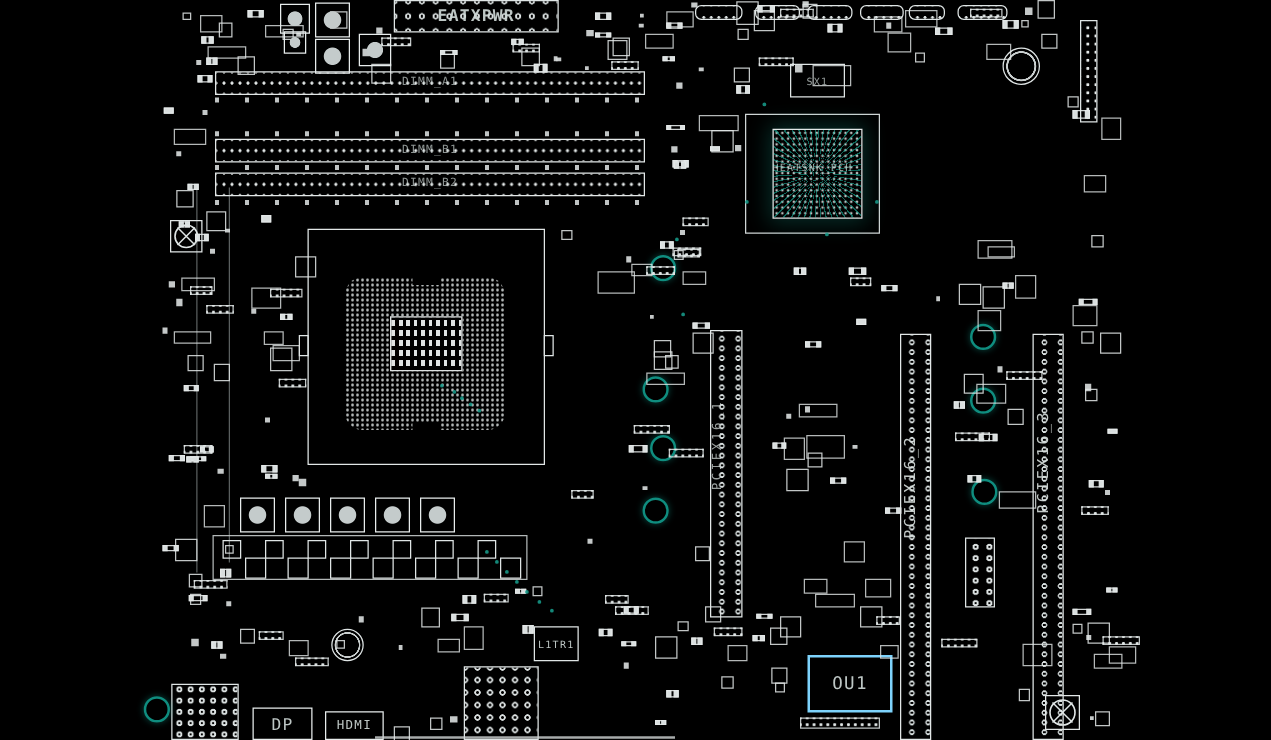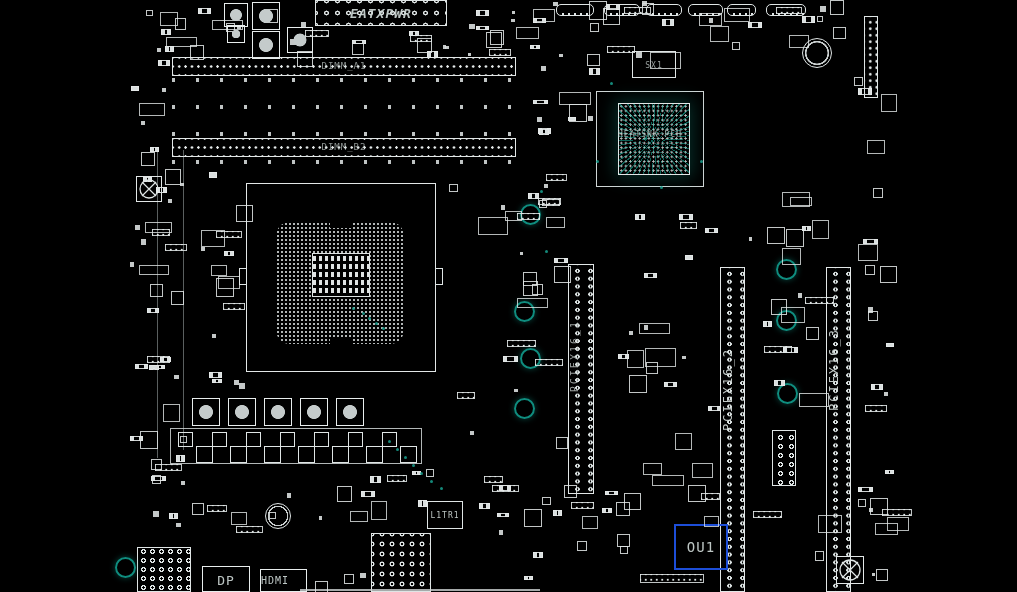--- a/index.html
+++ b/index.html
@@ -65,28 +65,31 @@
   .pill{position:absolute;height:10px;border:1px solid #dfe5e5;border-radius:5px;
         background-image:radial-gradient(circle,#dfe5e5 1px,transparent 1.4px);background-size:6px 10px;
         background-position:3px 4px;}
 </style>
 </head>
 <body>
 
 <div id="stage">
 
   <div class="abs box dots-ring" style="left:315px;top:0;width:132px;height:26px;background-size:11px 12px;background-position:5px 6px;">
-    <span class="lbl" style="position:absolute;left:0;right:0;top:5px;text-align:center;font-size:13px;font-weight:bold;font-style:italic;">EATXPWR</span>
+    <span class="lbl" style="position:absolute;left:0;right:0;top:5px;text-align:center;font-size:13px;font-weight:bold;">EATXPWR</span>
   </div>
 
   <div class="abs dimm" style="top:57px;">
       <span class="lbl">DIMM_A1</span>
     </div>
   <div class="abs tickrow" style="top:78px;"></div>
   <div class="abs tickrow" style="top:105px;"></div>
+  <div class="abs dimm" style="top:111px;">
+      <span class="lbl">DIMM_B1</span>
+    </div>
   <div class="abs tickrow" style="top:132px;"></div>
   <div class="abs dimm" style="top:138px;">
       <span class="lbl">DIMM_B2</span>
     </div>
   <div class="abs tickrow" style="top:160px;"></div>
 
   <div class="abs cpu-outer"></div>
   <div class="abs cpu-grid"></div>
   <div class="abs notch" style="left:330px;top:219px;width:22px;height:9px;"></div>
   <div class="abs notch" style="left:330px;top:338px;width:22px;height:9px;"></div>
@@ -101,30 +104,30 @@
   <div class="abs pcie" style="left:568px;top:264px;width:26px;height:230px;">
     <span class="vlab" style="top:55px;font-size:10px;opacity:.8;">PCIEX16_1</span>
   </div>
   <div class="abs pcie" style="left:720px;top:267px;width:25px;height:325px;">
     <span class="vlab" style="top:80px;font-size:12px;">PCIEX16_2</span>
   </div>
   <div class="abs pcie" style="left:826px;top:267px;width:25px;height:325px;">
     <span class="vlab" style="top:60px;font-size:12px;">PCIEX16_3</span>
   </div>
 
-  <div class="abs" style="left:646px;top:524px;width:54px;height:46px;border:2px solid #1d4ed8;margin-left:28px;">
+  <div class="abs" style="left:646px;top:524px;width:68px;height:46px;border:2px solid #7dd3fc;">
     <span class="lbl" style="position:absolute;left:0;right:0;top:13px;text-align:center;font-size:14px;">OU1</span>
   </div>
   <div class="abs sc-h" style="left:640px;top:574px;width:64px;height:9px;"></div>
 
   <div class="abs" style="left:202px;top:566px;width:48px;height:26px;border:1.5px solid #e8eded;">
     <span class="lbl" style="position:absolute;left:0;right:0;top:6px;text-align:center;font-size:13px;">DP</span>
   </div>
   <div class="abs" style="left:260px;top:569px;width:47px;height:23px;border:1.5px solid #e8eded;">
-    <span class="lbl" style="position:absolute;left:0;right:0;top:5px;font-size:10px;">HDMI</span>
+    <span class="lbl" style="position:absolute;left:0;right:0;top:5px;text-align:center;font-size:10px;">HDMI</span>
   </div>
   <div class="abs box dots-ring" style="left:371px;top:533px;width:60px;height:59px;background-size:10px 10px;background-position:5px 5px;"></div>
   <div class="abs box dots-ring" style="left:137px;top:547px;width:54px;height:45px;background-size:9px 9px;background-position:10px 8px;"></div>
 
   <div class="abs box" style="left:427px;top:501px;width:36px;height:28px;">
     <span class="lbl" style="position:absolute;left:0;right:0;top:9px;text-align:center;font-size:8px;">L1TR1</span>
   </div>
   <div class="abs box" style="left:632px;top:51px;width:44px;height:27px;">
     <span class="lbl" style="position:absolute;left:0;right:0;top:9px;text-align:center;font-size:8px;opacity:.8;">SX1</span>
   </div>

